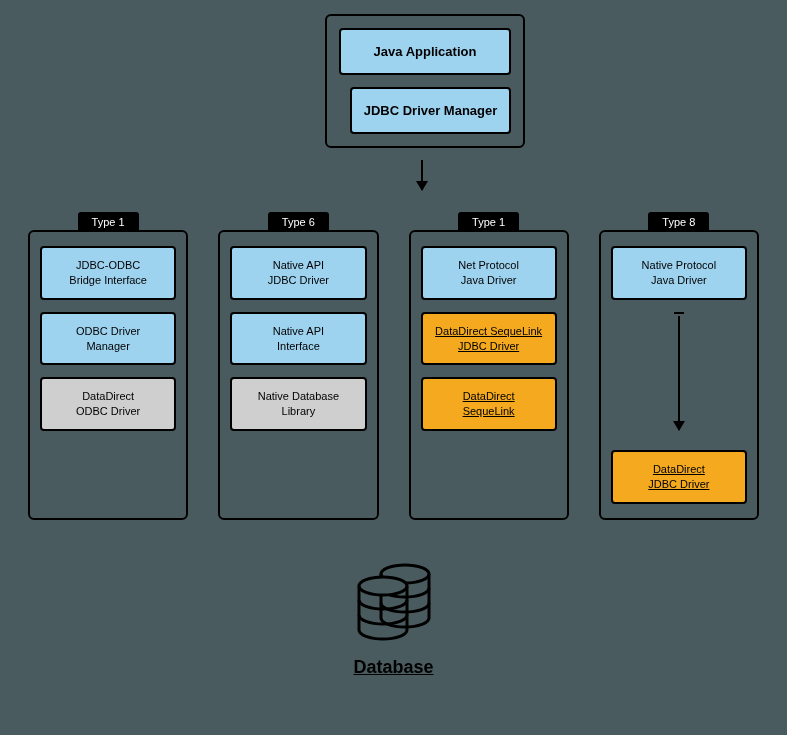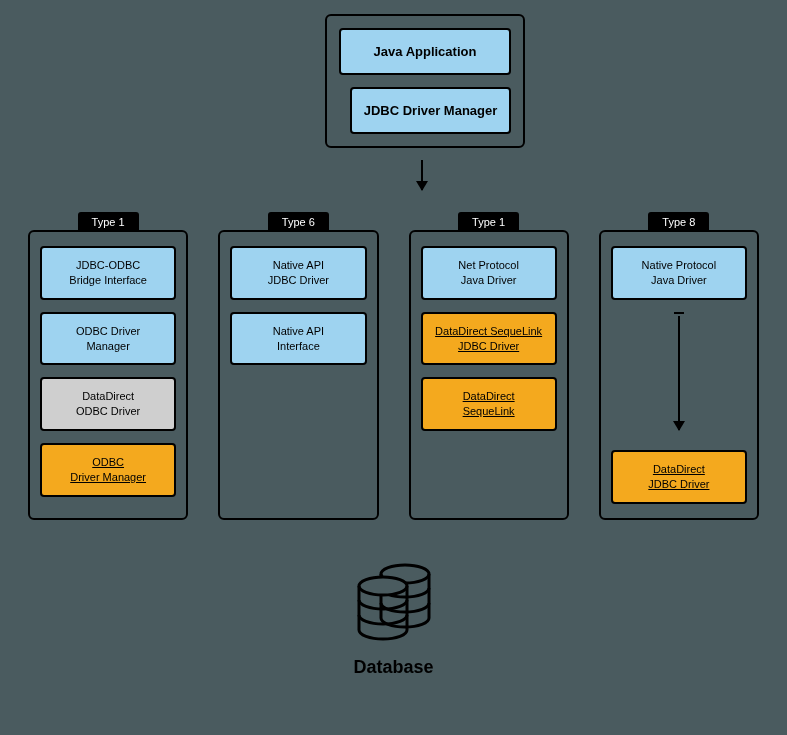--- a/index.html
+++ b/index.html
@@ -130,47 +130,48 @@
     right: 0;
     display: flex;
     flex-direction: column;
     align-items: center;
   }
   .db-icon { margin-bottom: 8px; }
   .db-label {
     font-size: 18px;
     font-weight: bold;
     color: #000;
+    text-decoration: underline;
   }
 </style>
 </head>
 <body>
 
 <div class="top-group">
   <div class="top-box">Java Application</div>
   <div class="top-box">JDBC Driver Manager</div>
 </div>
 
 <div class="arrow-down"></div>
 
 <div class="columns" id="columns">
     <div class="col-wrap">
       <div class="tab">Type 1</div>
       <div class="col">
         <div class="cell blue">JDBC-ODBC<br>Bridge Interface</div>
         <div class="cell blue">ODBC Driver<br>Manager</div>
         <div class="cell grey">DataDirect<br>ODBC Driver</div>
-        <div class="cell orange">ODBC<br>Driver Manager</div>
       </div>
     </div>
     <div class="col-wrap">
       <div class="tab">Type 6</div>
       <div class="col">
         <div class="cell blue">Native API<br>JDBC Driver</div>
         <div class="cell blue">Native API<br>Interface</div>
+        <div class="cell grey">Native Database<br>Library</div>
       </div>
     </div>
     <div class="col-wrap">
       <div class="tab">Type 1</div>
       <div class="col">
         <div class="cell blue">Net Protocol<br>Java Driver</div>
         <div class="cell orange">DataDirect SequeLink<br>JDBC Driver</div>
         <div class="cell orange">DataDirect<br>SequeLink</div>
       </div>
     </div>

